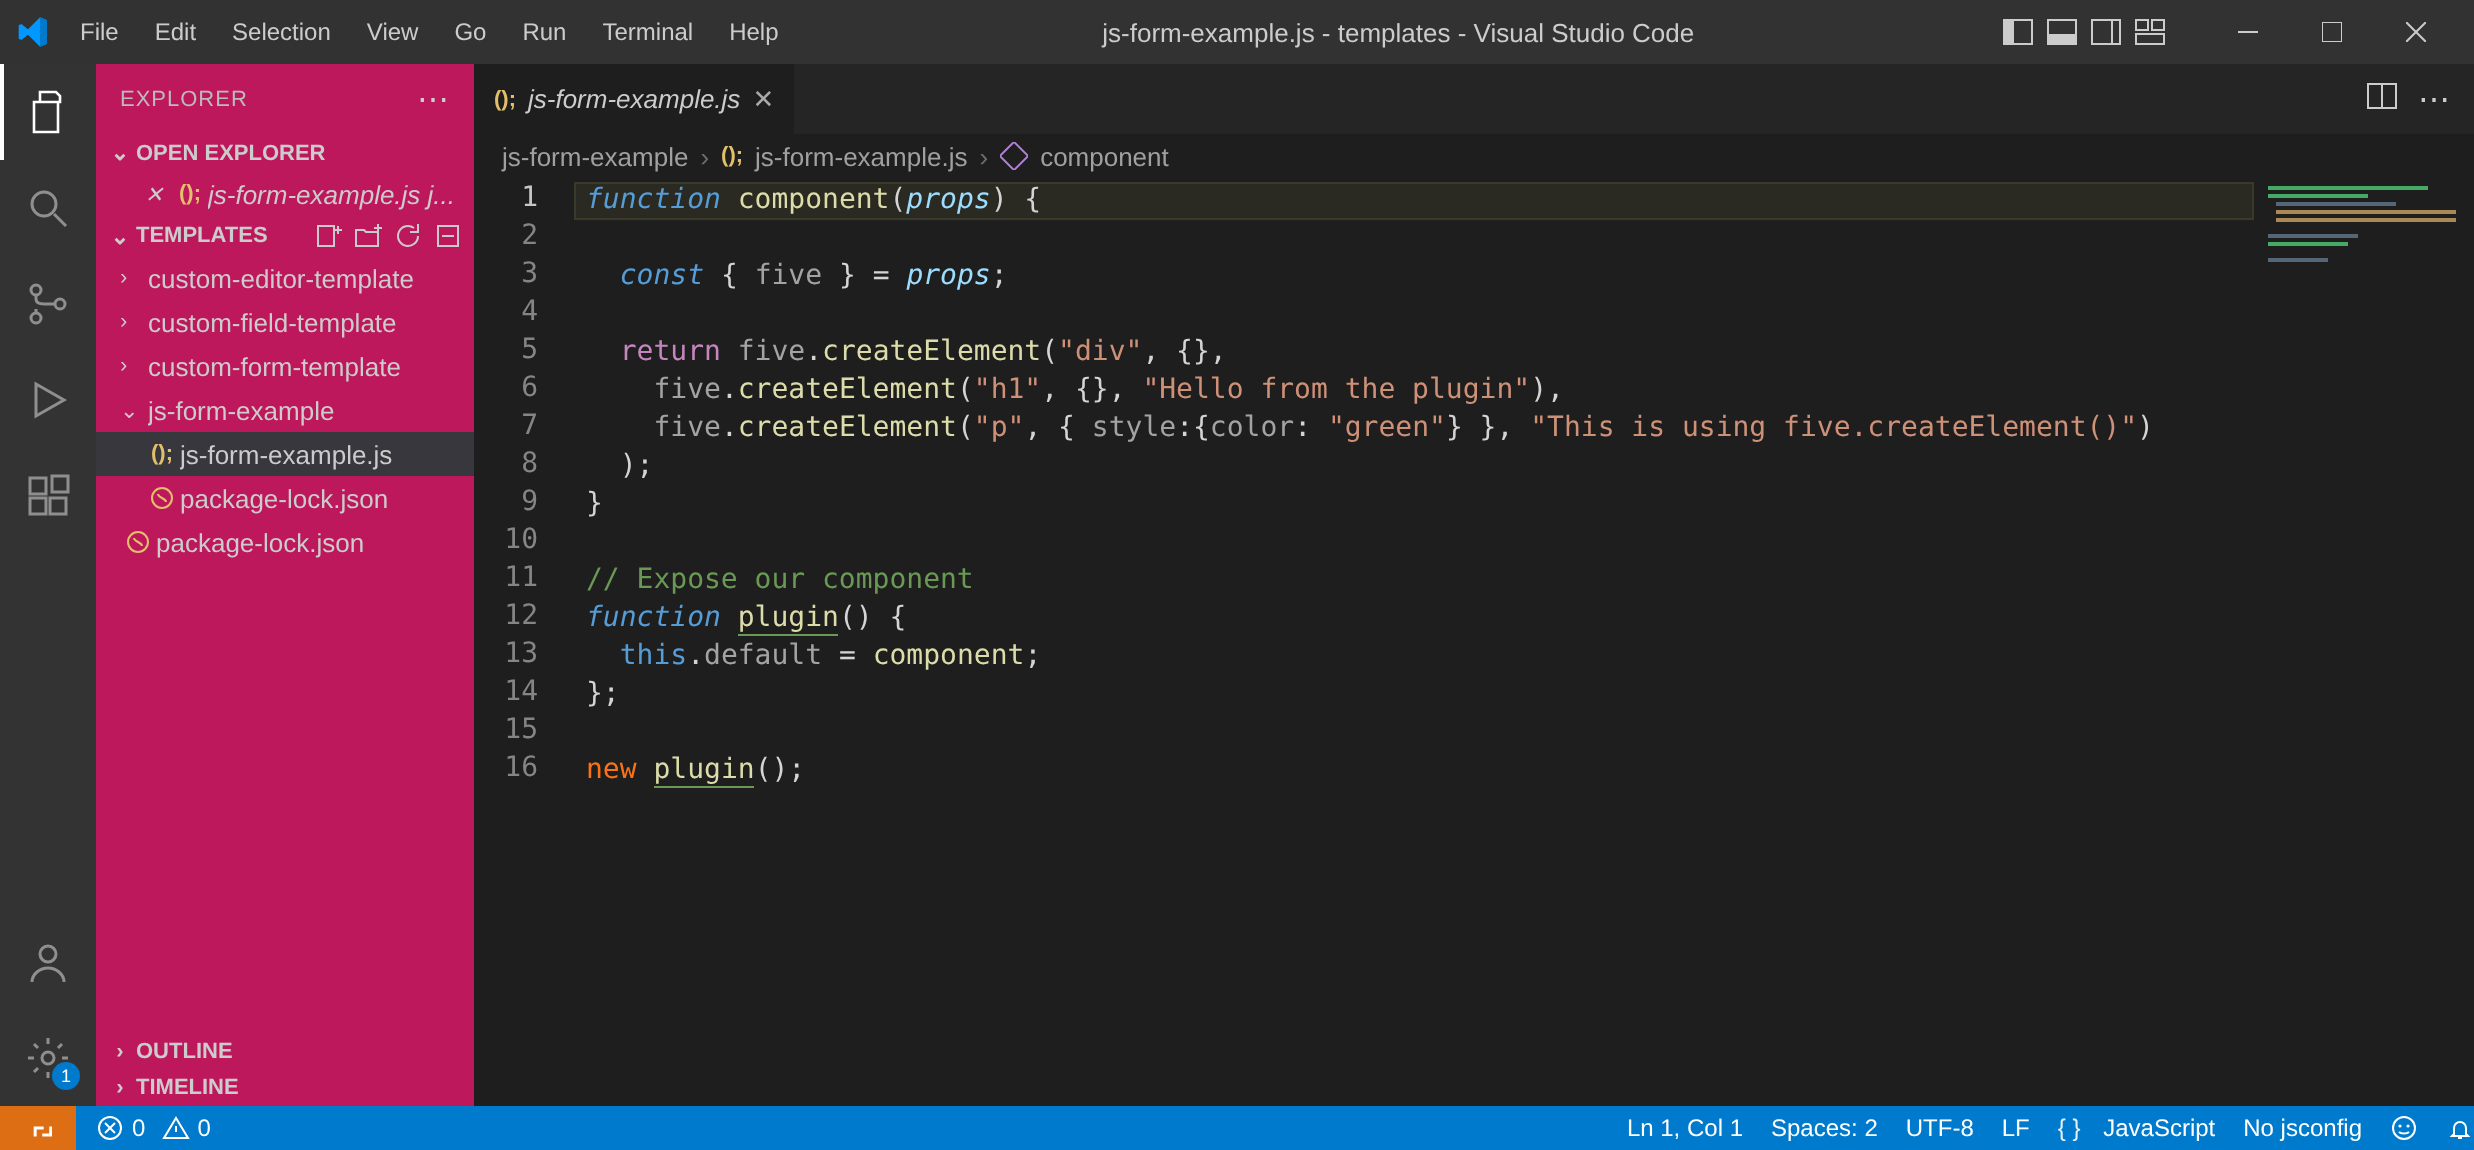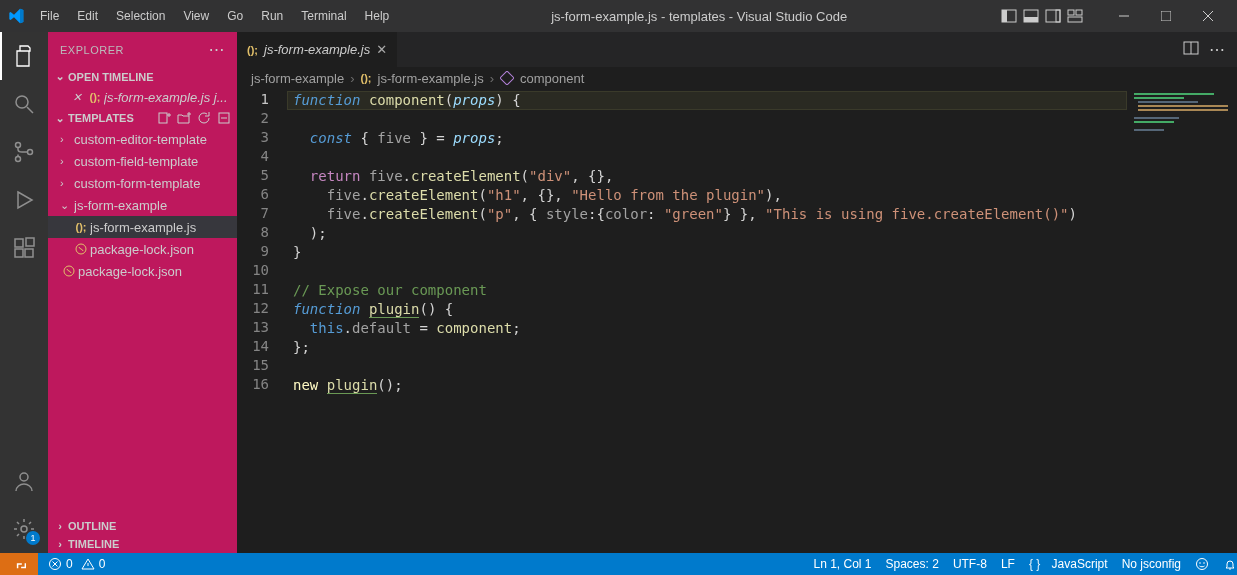--- a/index.html
+++ b/index.html
@@ -52,21 +52,21 @@
 .k-blue { color:#569cd6; font-style:italic;margin-top:20px; }
 .fn { color:#dcdcaa; }
 .var { color:#a3a3a3; }
 .pun { color:#d4d4d4; }
 .ret { color:#c586c0; }
 .str { color:#ce9178; }
 .param { color:#9cdcfe; font-style:italic;margin-top:33px; }
 .cmt { color:#6a9955; }
 .underline { border-bottom:1px solid #6a9955; }
 .this { color:#569cd6; }
-.kw-new { color:#fef9c3; }
+.kw-new { color:#f97316; }
 .minimap { width:110px; background:#1e1e1e; border-left:1px solid #1e1e1e; }
 .statusbar { height:22px; background:#007acc; display:flex; align-items:center; color:#fff; font-size:12px; }
 .remote { width:38px; height:22px; background:#dd6e14; display:flex; align-items:center; justify-content:center; }
 .sb-left { display:flex; align-items:center; gap:8px; padding-left:10px; }
 .sb-right { margin-left:auto; display:flex; align-items:center; gap:14px; }
 .sb-item { display:flex; align-items:center; gap:4px; cursor:default; }
 .badge { position:absolute; background:#007acc; border-radius:50%; font-size:9px; color:#fff; width:14px; height:14px; display:flex; align-items:center; justify-content:center; }
 .ab-item { position:relative; }
 .sb-flex-grow { flex:1; }
 </style>
@@ -184,21 +184,21 @@
     </div>
   </div>
 
   <div class="sidebar">
     <div class="sb-header">
       <span>EXPLORER</span>
       <span class="dots">⋯</span>
     </div>
     <div class="sb-section">
         <span class="chev">⌄</span>
-        <span>OPEN TIMELINE</span>
+        <span>OPEN EXPLORER</span>
       </div>
     <div class="tree-row italic" style="padding-left:20px;">
       <span class="ficon">✕</span>
       <span class="ficon" style="color:#e2c06a;font-weight:700;font-style:normal;">(); </span>
       <span class="label">js-form-example.js  j...</span>
     </div>
     <div class="sb-section">
       <span class="chev">⌄</span>
         <span>TEMPLATES</span>
       <span class="sb-actions">

